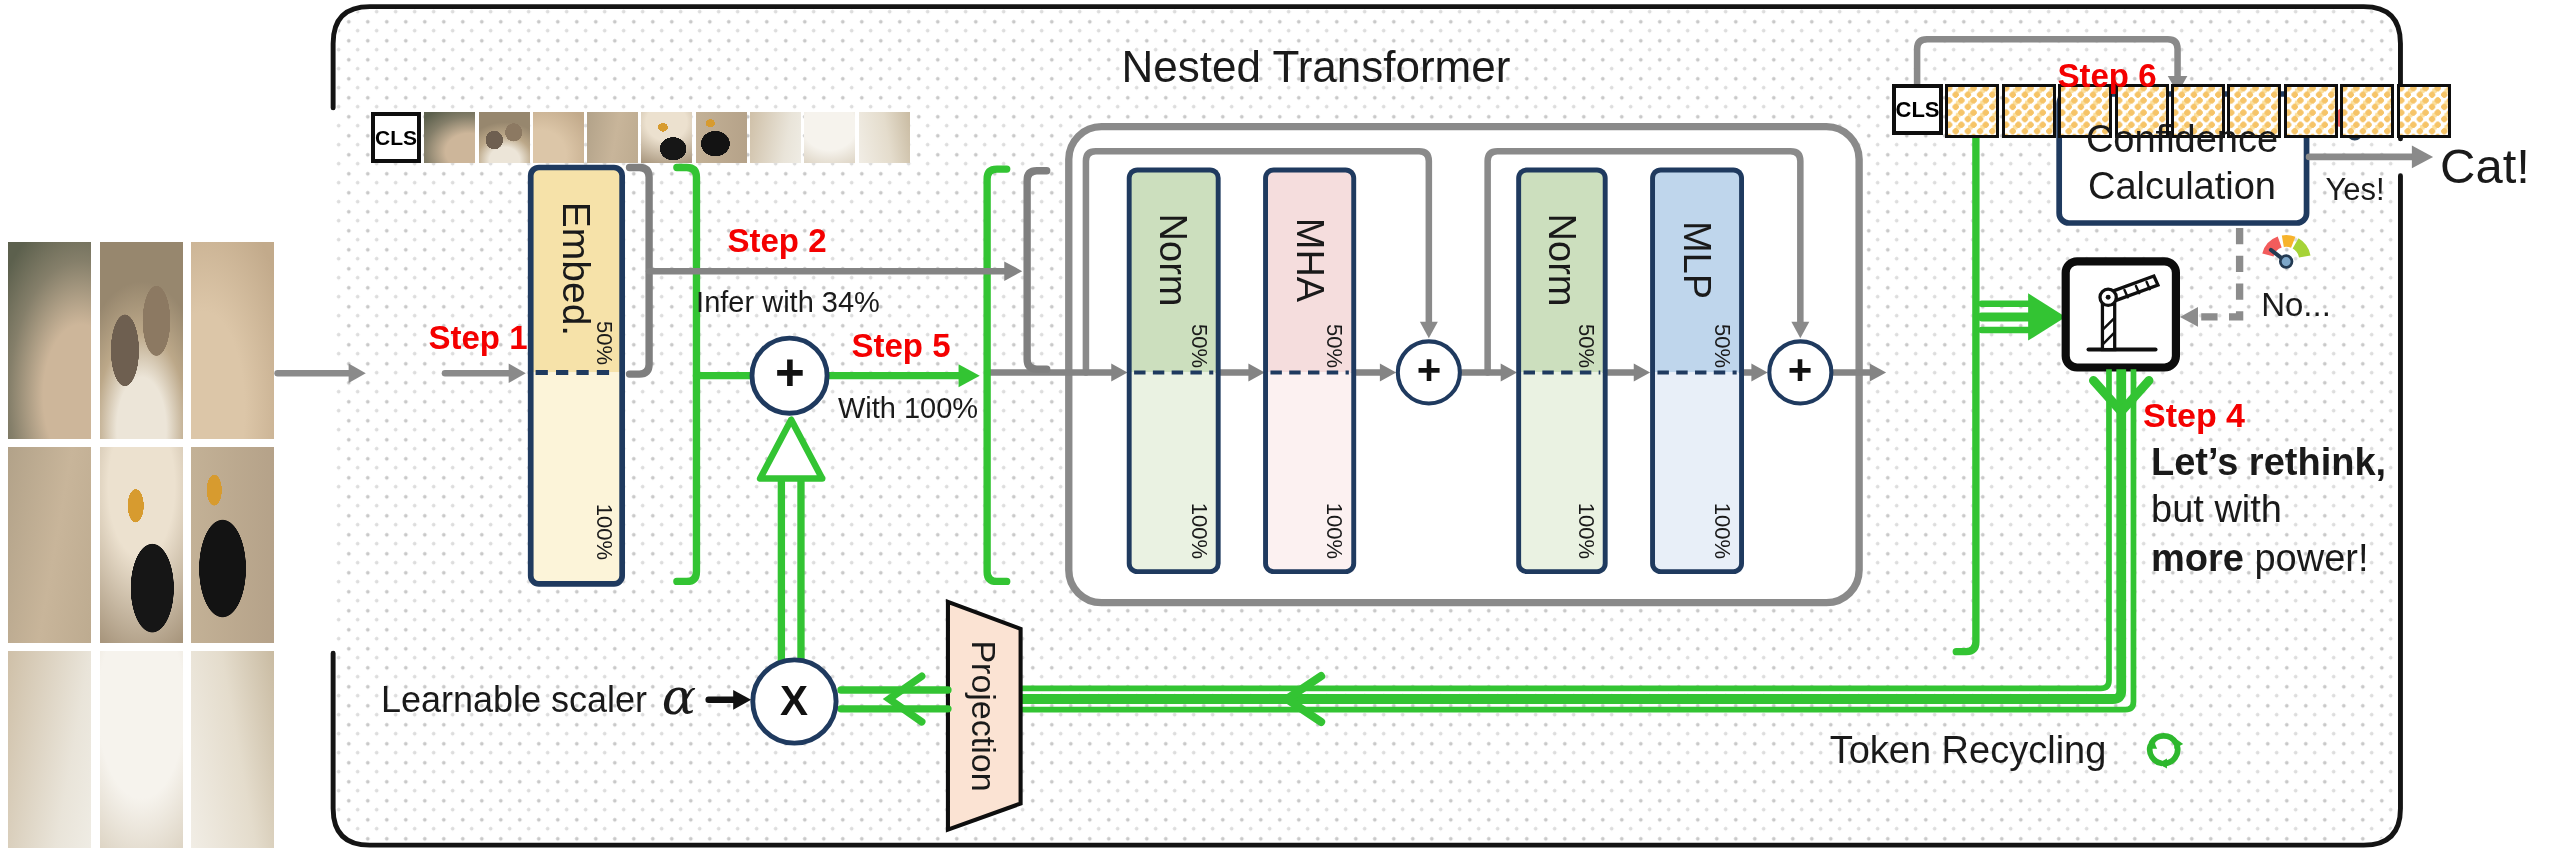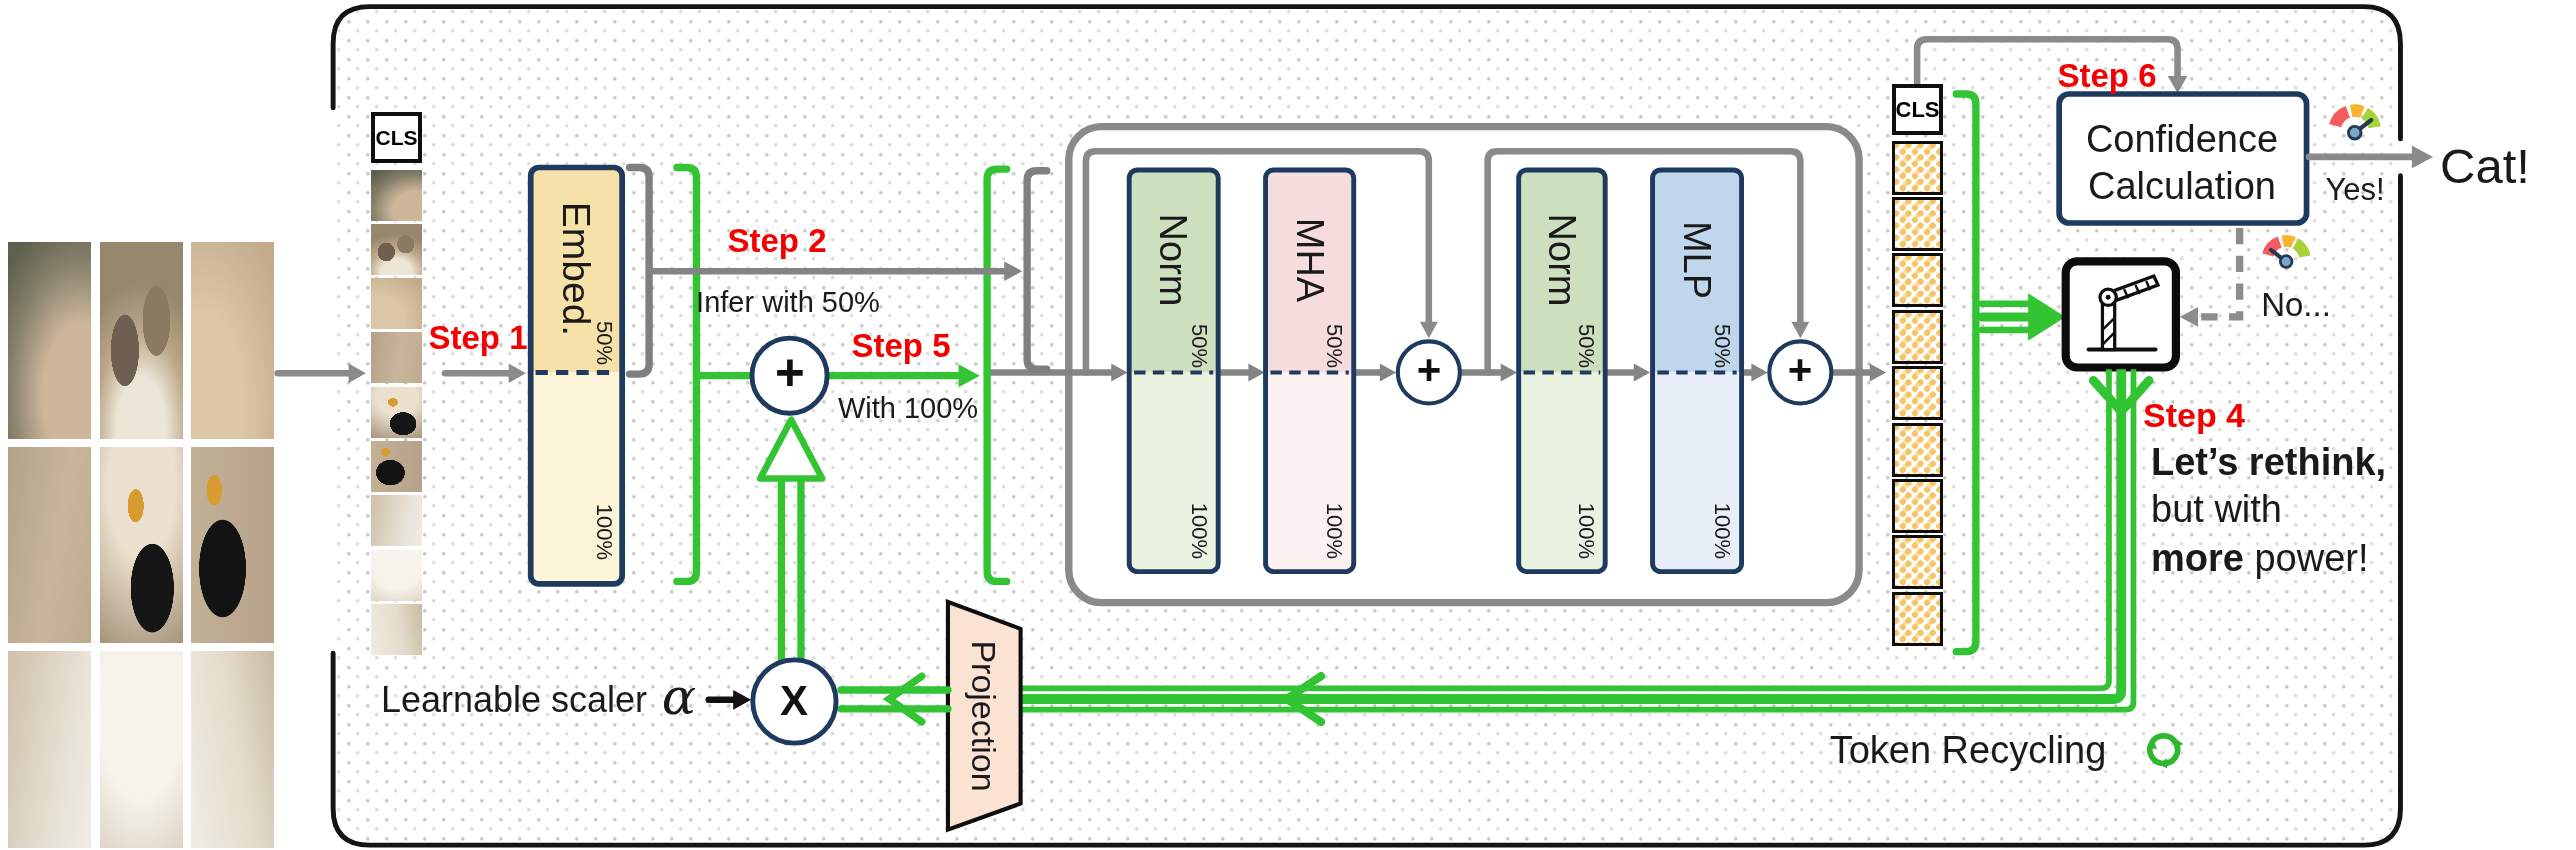--- a/index.html
+++ b/index.html
@@ -10,21 +10,21 @@
           radial-gradient(#c9c9c9 1.7px, transparent 2.2px),
           radial-gradient(#dddddd 1.7px, transparent 2.2px);
         background-size:19px 19px;
         background-position:3.3px 3.3px,12.2px 12.2px;}
   svg{position:absolute;left:0;top:0;}
   .lbl{position:absolute;transform:translate(-50%,-50%);white-space:nowrap;color:#1a1a1a;line-height:1;}
   .rot{transform:translate(-50%,-50%) rotate(90deg);}
   .red{color:#f40000;font-weight:bold;}
   .clsbox{position:absolute;box-sizing:border-box;border:4.1px solid #0e0e0e;background:#ffffff;
           display:flex;align-items:center;justify-content:center;font-weight:bold;}
-  .col{position:absolute;display:flex;flex-direction:column;border-radius:15px;}
+  .col{position:absolute;display:flex;border-radius:15px;}
   .tok-patch{width:51px;height:51px;flex:0 0 51px;}
   .tok-out{width:51px;height:54px;flex:0 0 54px;box-sizing:border-box;border:3.3px solid #0e0e0e;
            background-color:#fff;
            background-image:
              radial-gradient(#f6c468 2.9px, transparent 3.3px),
              radial-gradient(#f6c468 2.9px, transparent 3.3px),
              radial-gradient(#fbdf9d 2.5px, transparent 2.9px);
            background-size:12.2px 12.2px,12.2px 12.2px,12.2px 12.2px;
            background-position:1.6px 1.6px,7.3px 7.3px,4.1px 9.8px;}
   .catgrid{position:absolute;left:8.2px;top:242px;width:266px;height:606px;
@@ -280,28 +280,29 @@
       <div class="tok-out"></div>
       <div class="tok-out"></div>
       <div class="tok-out"></div>
       <div class="tok-out"></div>
       <div class="tok-out"></div>
       <div class="tok-out"></div>
     </div>
 
   <span class="lbl red" style="left:478px;top:337px;font-size:33px;">Step 1</span>
   <span class="lbl red" style="left:777px;top:240px;font-size:33px;">Step 2</span>
-  <span class="lbl" style="left:788px;top:302px;font-size:29px;">Infer with 50%</span>
+  <span class="lbl" style="left:788px;top:302px;font-size:29px;">Infer with 34%</span>
   <span class="lbl red" style="left:901px;top:345px;font-size:33px;">Step 5</span>
   <span class="lbl" style="left:908px;top:408px;font-size:29px;">With 100%</span>
 
   <span class="lbl rot" style="left:576px;top:269px;font-size:39px;">Embed.</span>
   <span class="lbl rot" style="left:604px;top:343px;font-size:22px;">50%</span>
   <span class="lbl rot" style="left:604px;top:532px;font-size:22px;">100%</span>
 
+  <span class="lbl" style="left:1316px;top:67px;font-size:44px;">Nested Transformer</span>
 
   <span class="lbl rot" style="left:1173px;top:260px;font-size:38px;">Norm</span>
   <span class="lbl rot" style="left:1199px;top:346px;font-size:22px;">50%</span>
   <span class="lbl rot" style="left:1199px;top:531px;font-size:22px;">100%</span>
 
   <span class="lbl rot" style="left:1310px;top:260px;font-size:38px;">MHA</span>
   <span class="lbl rot" style="left:1334px;top:346px;font-size:22px;">50%</span>
   <span class="lbl rot" style="left:1334px;top:531px;font-size:22px;">100%</span>
 
   <span class="lbl rot" style="left:1562px;top:260px;font-size:38px;">Norm</span>

